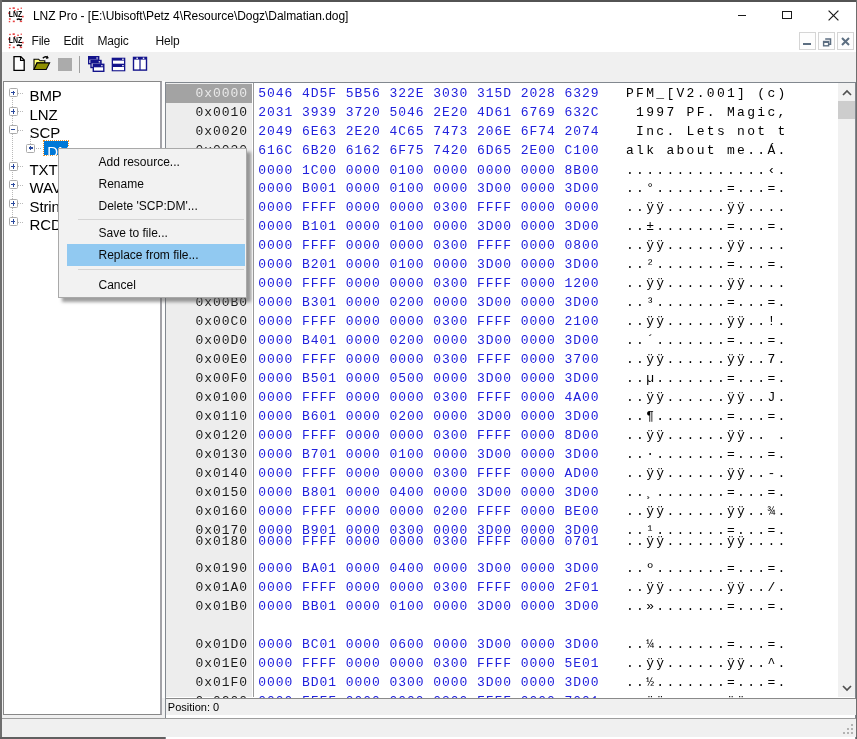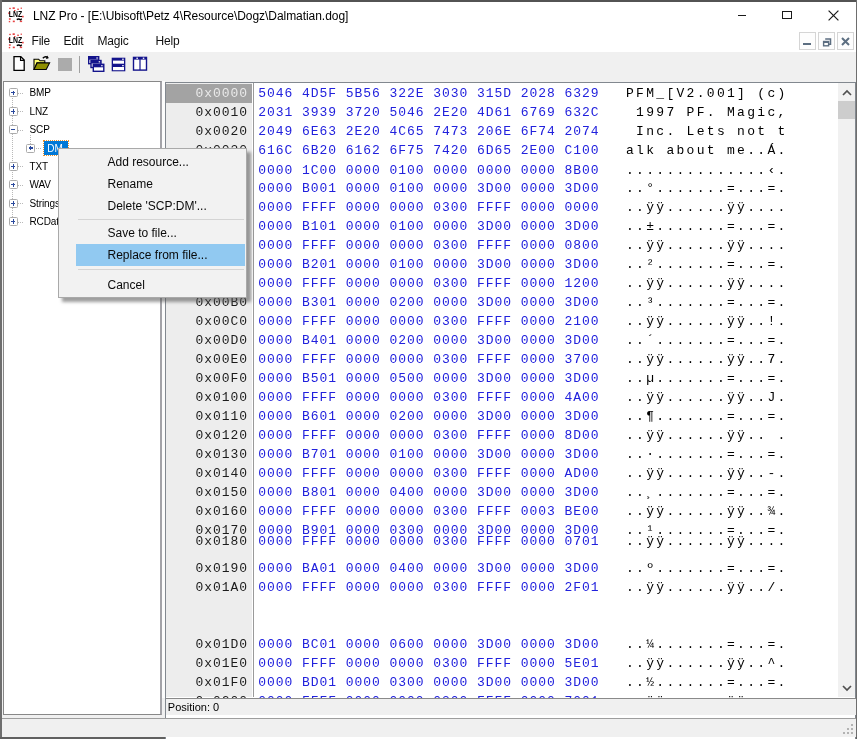--- a/index.html
+++ b/index.html
@@ -10,21 +10,21 @@
 #b-right{position:absolute;left:855.5px;top:0;width:1.5px;height:739px;background:#6e6e6e}
 #b-bot{position:absolute;left:0;top:737px;width:857px;height:2px;background:#606060}
 #titlebar{position:absolute;left:1.5px;top:1.5px;width:854px;height:29.5px;background:#fff}
 #title{position:absolute;left:33px;top:8.5px;font-size:12px;letter-spacing:-0.05px;color:#000;white-space:pre}
 .capg{position:absolute}
 #menubar{position:absolute;left:1.5px;top:31px;width:854px;height:21px;background:#fff}
 .mitem{position:absolute;top:33.5px;font-size:12px;color:#111;letter-spacing:-0.2px}
 .mdib{position:absolute;top:32px;width:17.5px;height:17.5px;background:#fdfdfd;border:1px solid #d5d5d5}
 #toolbar{position:absolute;left:1.5px;top:52px;width:854px;height:27px;background:#f0f0f0}
 #treepanel{position:absolute;left:3px;top:81px;width:158.5px;height:634px;background:#fff;border:1px solid #888;border-right:2.5px solid #a3a3a8;overflow:hidden}
-.tlab{position:absolute;font-size:10px;letter-spacing:-0.1px;color:#000;white-space:pre}
+.tlab{position:absolute;font-size:15px;letter-spacing:-0.1px;color:#000;white-space:pre}
 .dmt{color:#fff;z-index:3}
 .tsel{position:absolute;left:39.8px;top:58.8px;width:24.5px;height:14.5px;background:#0078d7;z-index:2;outline:1px dotted #e8912d;outline-offset:-0.5px}
 .ebox{position:absolute;width:9px;height:9px;background:#fff;border:1px solid #ababab;border-radius:1.5px;z-index:2}
 .ebox .h{position:absolute;left:1.2px;top:2.9px;width:4.6px;height:1.2px;background:#2b4a9e}
 .ebox .v{position:absolute;left:2.9px;top:1.2px;width:1.2px;height:4.6px;background:#2b4a9e}
 .vdots{position:absolute;width:1px;background-image:repeating-linear-gradient(to bottom,#b9b9b9 0,#b9b9b9 1px,transparent 1px,transparent 2px)}
 .hdots{position:absolute;height:1px;background-image:repeating-linear-gradient(to right,#b9b9b9 0,#b9b9b9 1px,transparent 1px,transparent 2px)}
 #hexpanel{position:absolute;left:164.5px;top:82px;width:691px;height:732px;background:#fff;border:1px solid #82888f;overflow:hidden}
 #offcol{position:absolute;left:0;top:0;width:86.5px;height:614px;background:#ededed}
 #offsep{position:absolute;left:87.1px;top:0;width:1px;height:614px;background:#9a9a9a}
@@ -34,21 +34,21 @@
 .hrow.sel .off{color:#e9e9e9}
 .hrow .hx{position:absolute;left:92.8px;color:#2121dd}
 .hrow .as{position:absolute;left:460.5px;letter-spacing:2.3px;color:#000000}
 #vscroll{position:absolute;left:672.5px;top:0;width:17px;height:614px;background:#f1f1f1}
 #vthumb{position:absolute;left:672.5px;top:18px;width:17px;height:17.5px;background:#cdcdcd}
 #posbar{position:absolute;left:166px;top:698.2px;width:689.5px;height:17px;background:#f0f0f0;border-top:1px solid #8a8a8a}
 #postext{position:absolute;left:167.8px;top:701.3px;font-size:11px;color:#000}
 #statusbar{position:absolute;left:1.5px;top:717.5px;width:854px;height:19.5px;background:#f0f0f0;border-top:1px solid #9e9e9e}
 .grip{position:absolute;width:2px;height:2px;background:#b3b3b3}
 #ctxmenu{position:absolute;left:57.5px;top:147.5px;width:189px;height:150.5px;background:#f2f2f2;border:1px solid #a9a9a9;box-shadow:4px 4px 3px rgba(80,80,80,0.55);z-index:10}
-.ci{position:relative;height:22px;line-height:22px;padding-left:32px;font-size:12px;color:#0a0a0a;margin:0 1px 0 17px;white-space:pre}
+.ci{position:relative;height:22px;line-height:22px;padding-left:32px;font-size:12px;color:#0a0a0a;margin:0 1px 0 8px;white-space:pre}
 .ci.hl{background:#91c9f1}
 .csep{height:1px;background:#d4d4d4;margin:2.1px 2px 2.1px 19.5px}
 .csep2{height:1px;background:#d4d4d4;margin:3.6px 2px 3.6px 19.5px}
 .cpad{height:2px}
 svg{position:absolute;overflow:visible}
 </style></head>
 <body>
 <div id="win">
   <div id="b-top"></div>
     <div id="b-left"></div>
@@ -228,25 +228,26 @@
 <div class="hrow" style="top:228.5px"><span class="off">0x00C0</span><span class="hx">0000 FFFF 0000 0000 0300 FFFF 0000 2100</span><span class="as">..ÿÿ......ÿÿ..!.</span></div>
 <div class="hrow" style="top:247.5px"><span class="off">0x00D0</span><span class="hx">0000 B401 0000 0200 0000 3D00 0000 3D00</span><span class="as">..´.......=...=.</span></div>
 <div class="hrow" style="top:266.5px"><span class="off">0x00E0</span><span class="hx">0000 FFFF 0000 0000 0300 FFFF 0000 3700</span><span class="as">..ÿÿ......ÿÿ..7.</span></div>
 <div class="hrow" style="top:285.5px"><span class="off">0x00F0</span><span class="hx">0000 B501 0000 0500 0000 3D00 0000 3D00</span><span class="as">..µ.......=...=.</span></div>
 <div class="hrow" style="top:304.5px"><span class="off">0x0100</span><span class="hx">0000 FFFF 0000 0000 0300 FFFF 0000 4A00</span><span class="as">..ÿÿ......ÿÿ..J.</span></div>
 <div class="hrow" style="top:323.5px"><span class="off">0x0110</span><span class="hx">0000 B601 0000 0200 0000 3D00 0000 3D00</span><span class="as">..¶.......=...=.</span></div>
 <div class="hrow" style="top:342.5px"><span class="off">0x0120</span><span class="hx">0000 FFFF 0000 0000 0300 FFFF 0000 8D00</span><span class="as">..ÿÿ......ÿÿ.. .</span></div>
 <div class="hrow" style="top:361.5px"><span class="off">0x0130</span><span class="hx">0000 B701 0000 0100 0000 3D00 0000 3D00</span><span class="as">..·.......=...=.</span></div>
 <div class="hrow" style="top:380.5px"><span class="off">0x0140</span><span class="hx">0000 FFFF 0000 0000 0300 FFFF 0000 AD00</span><span class="as">..ÿÿ......ÿÿ..-.</span></div>
 <div class="hrow" style="top:399.5px"><span class="off">0x0150</span><span class="hx">0000 B801 0000 0400 0000 3D00 0000 3D00</span><span class="as">..¸.......=...=.</span></div>
-<div class="hrow" style="top:418.5px"><span class="off">0x0160</span><span class="hx">0000 FFFF 0000 0000 0300 FFFF 0003 BE00</span><span class="as">..ÿÿ......ÿÿ..¾.</span></div>
+<div class="hrow" style="top:418.5px"><span class="off">0x0160</span><span class="hx">0000 FFFF 0000 0000 0200 FFFF 0000 BE00</span><span class="as">..ÿÿ......ÿÿ..¾.</span></div>
 <div class="hrow" style="top:437.5px"><span class="off">0x0170</span><span class="hx">0000 B901 0000 0300 0000 3D00 0000 3D00</span><span class="as">..¹.......=...=.</span></div>
 <div class="hrow" style="top:449px"><span class="off">0x0180</span><span class="hx">0000 FFFF 0000 0000 0300 FFFF 0000 0701</span><span class="as">..ÿÿ......ÿÿ....</span></div>
 <div class="hrow" style="top:475.5px"><span class="off">0x0190</span><span class="hx">0000 BA01 0000 0400 0000 3D00 0000 3D00</span><span class="as">..º.......=...=.</span></div>
 <div class="hrow" style="top:494.5px"><span class="off">0x01A0</span><span class="hx">0000 FFFF 0000 0000 0300 FFFF 0000 2F01</span><span class="as">..ÿÿ......ÿÿ../.</span></div>
+<div class="hrow" style="top:513.5px"><span class="off">0x01B0</span><span class="hx">0000 BB01 0000 0100 0000 3D00 0000 3D00</span><span class="as">..».......=...=.</span></div>
 <div class="hrow" style="top:551.5px"><span class="off">0x01D0</span><span class="hx">0000 BC01 0000 0600 0000 3D00 0000 3D00</span><span class="as">..¼.......=...=.</span></div>
 <div class="hrow" style="top:570.5px"><span class="off">0x01E0</span><span class="hx">0000 FFFF 0000 0000 0300 FFFF 0000 5E01</span><span class="as">..ÿÿ......ÿÿ..^.</span></div>
 <div class="hrow" style="top:589.5px"><span class="off">0x01F0</span><span class="hx">0000 BD01 0000 0300 0000 3D00 0000 3D00</span><span class="as">..½.......=...=.</span></div>
 <div class="hrow" style="top:608.5px"><span class="off">0x0200</span><span class="hx">0000 FFFF 0000 0000 0300 FFFF 0000 7001</span><span class="as">..ÿÿ......ÿÿ..p.</span></div>
     <div id="vscroll"></div>
     <div id="vthumb"></div>
     <svg style="left:676px;top:7px" width="10" height="6" viewBox="0 0 10 6">
         <path d="M1 5 L5 1 L9 5" fill="none" stroke="#505050" stroke-width="1.7"></path>
       </svg>
     <svg style="left:676px;top:601.5px" width="10" height="6" viewBox="0 0 10 6">

